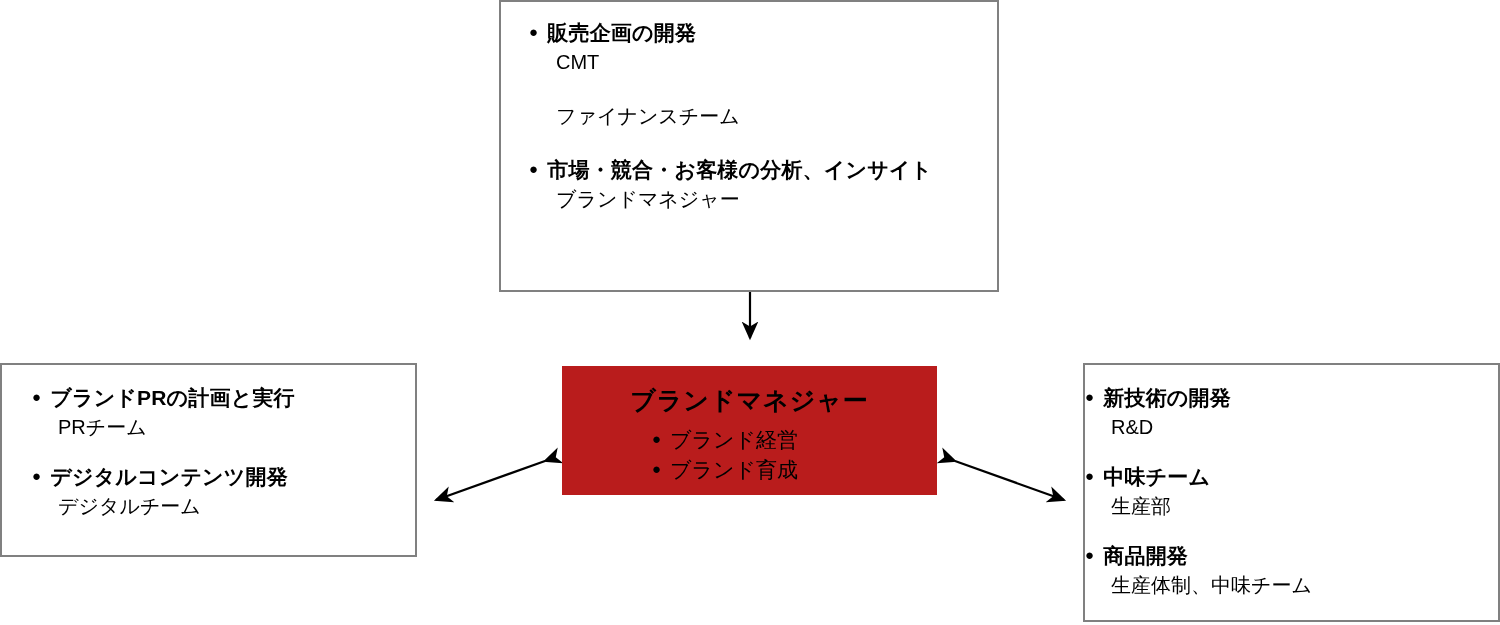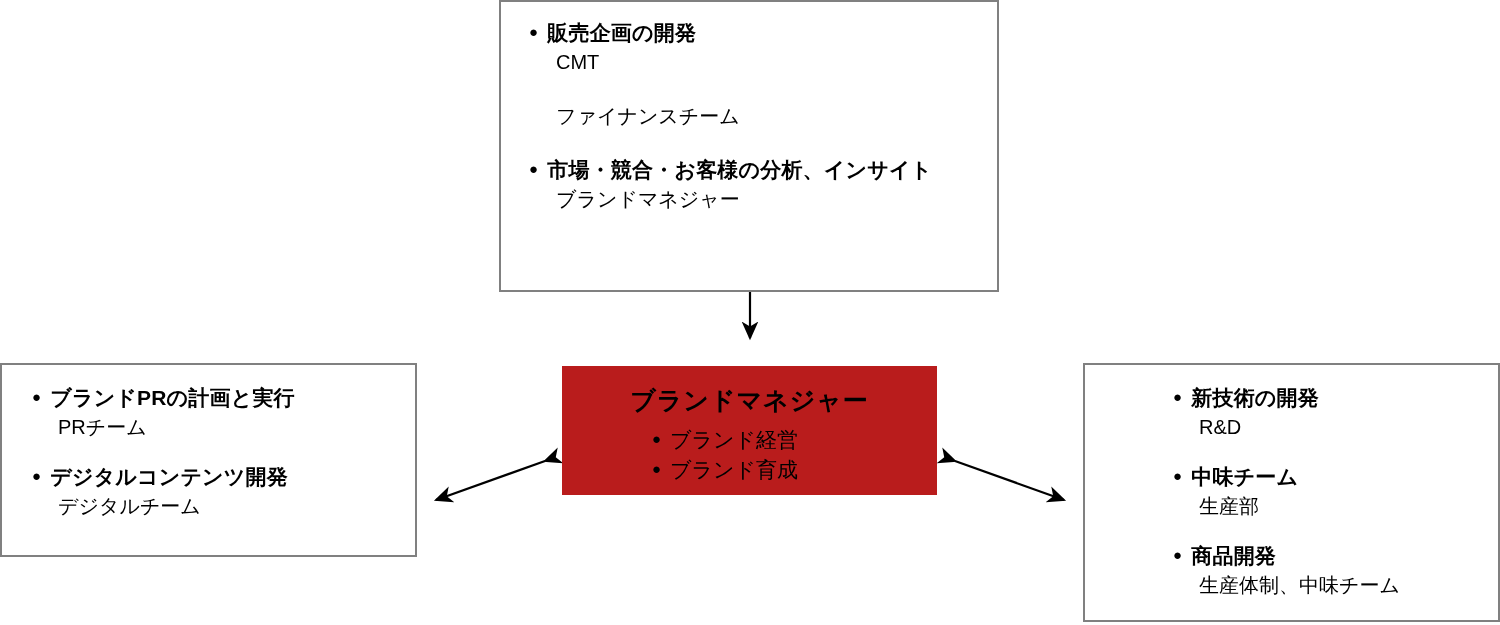--- a/index.html
+++ b/index.html
@@ -47,21 +47,21 @@
     padding: 20px 16px 0 30px;
   }
 
   .box-right {
     left: 1083px;
     top: 363px;
     width: 417px;
     height: 259px;
     padding: 20px 0 0 0;
   }
-  .box-right .entry { padding-left: 88px; }
+  .box-right .entry { }
 
   .center-box {
     position: absolute;
     left: 562px;
     top: 366px;
     width: 375px;
     height: 129px;
     background: #b91c1c;
     box-sizing: border-box;
     padding-top: 18px;

